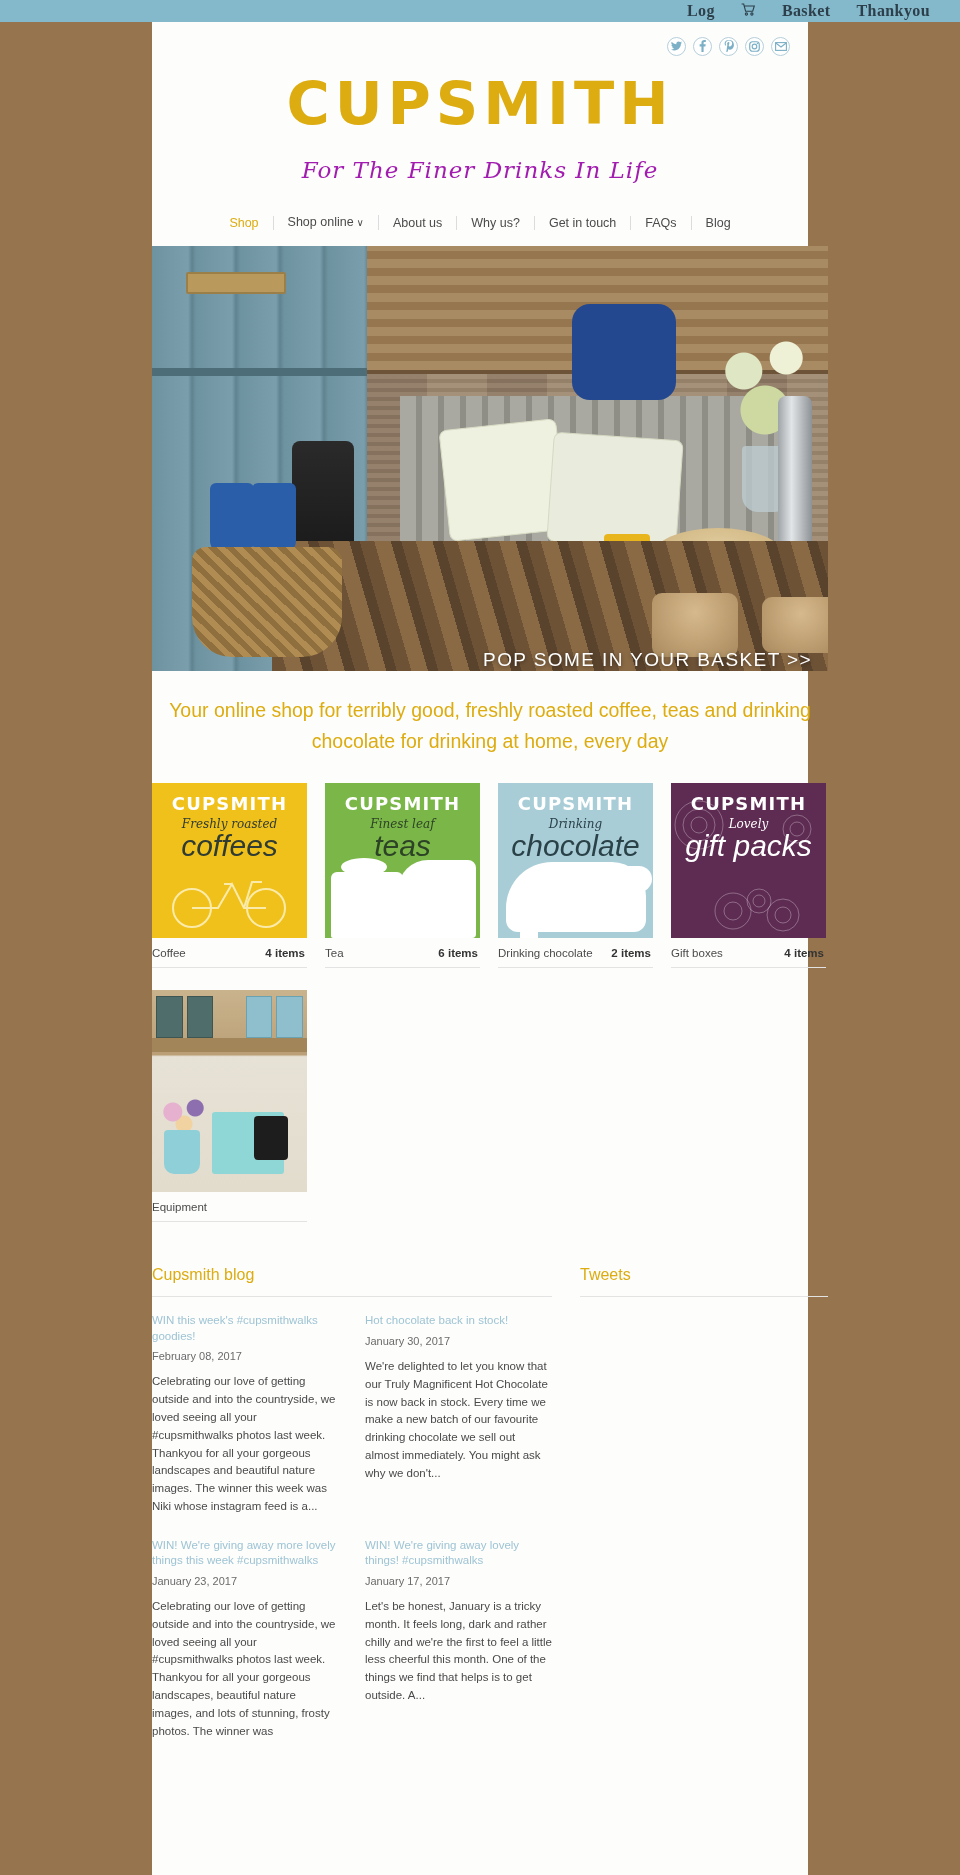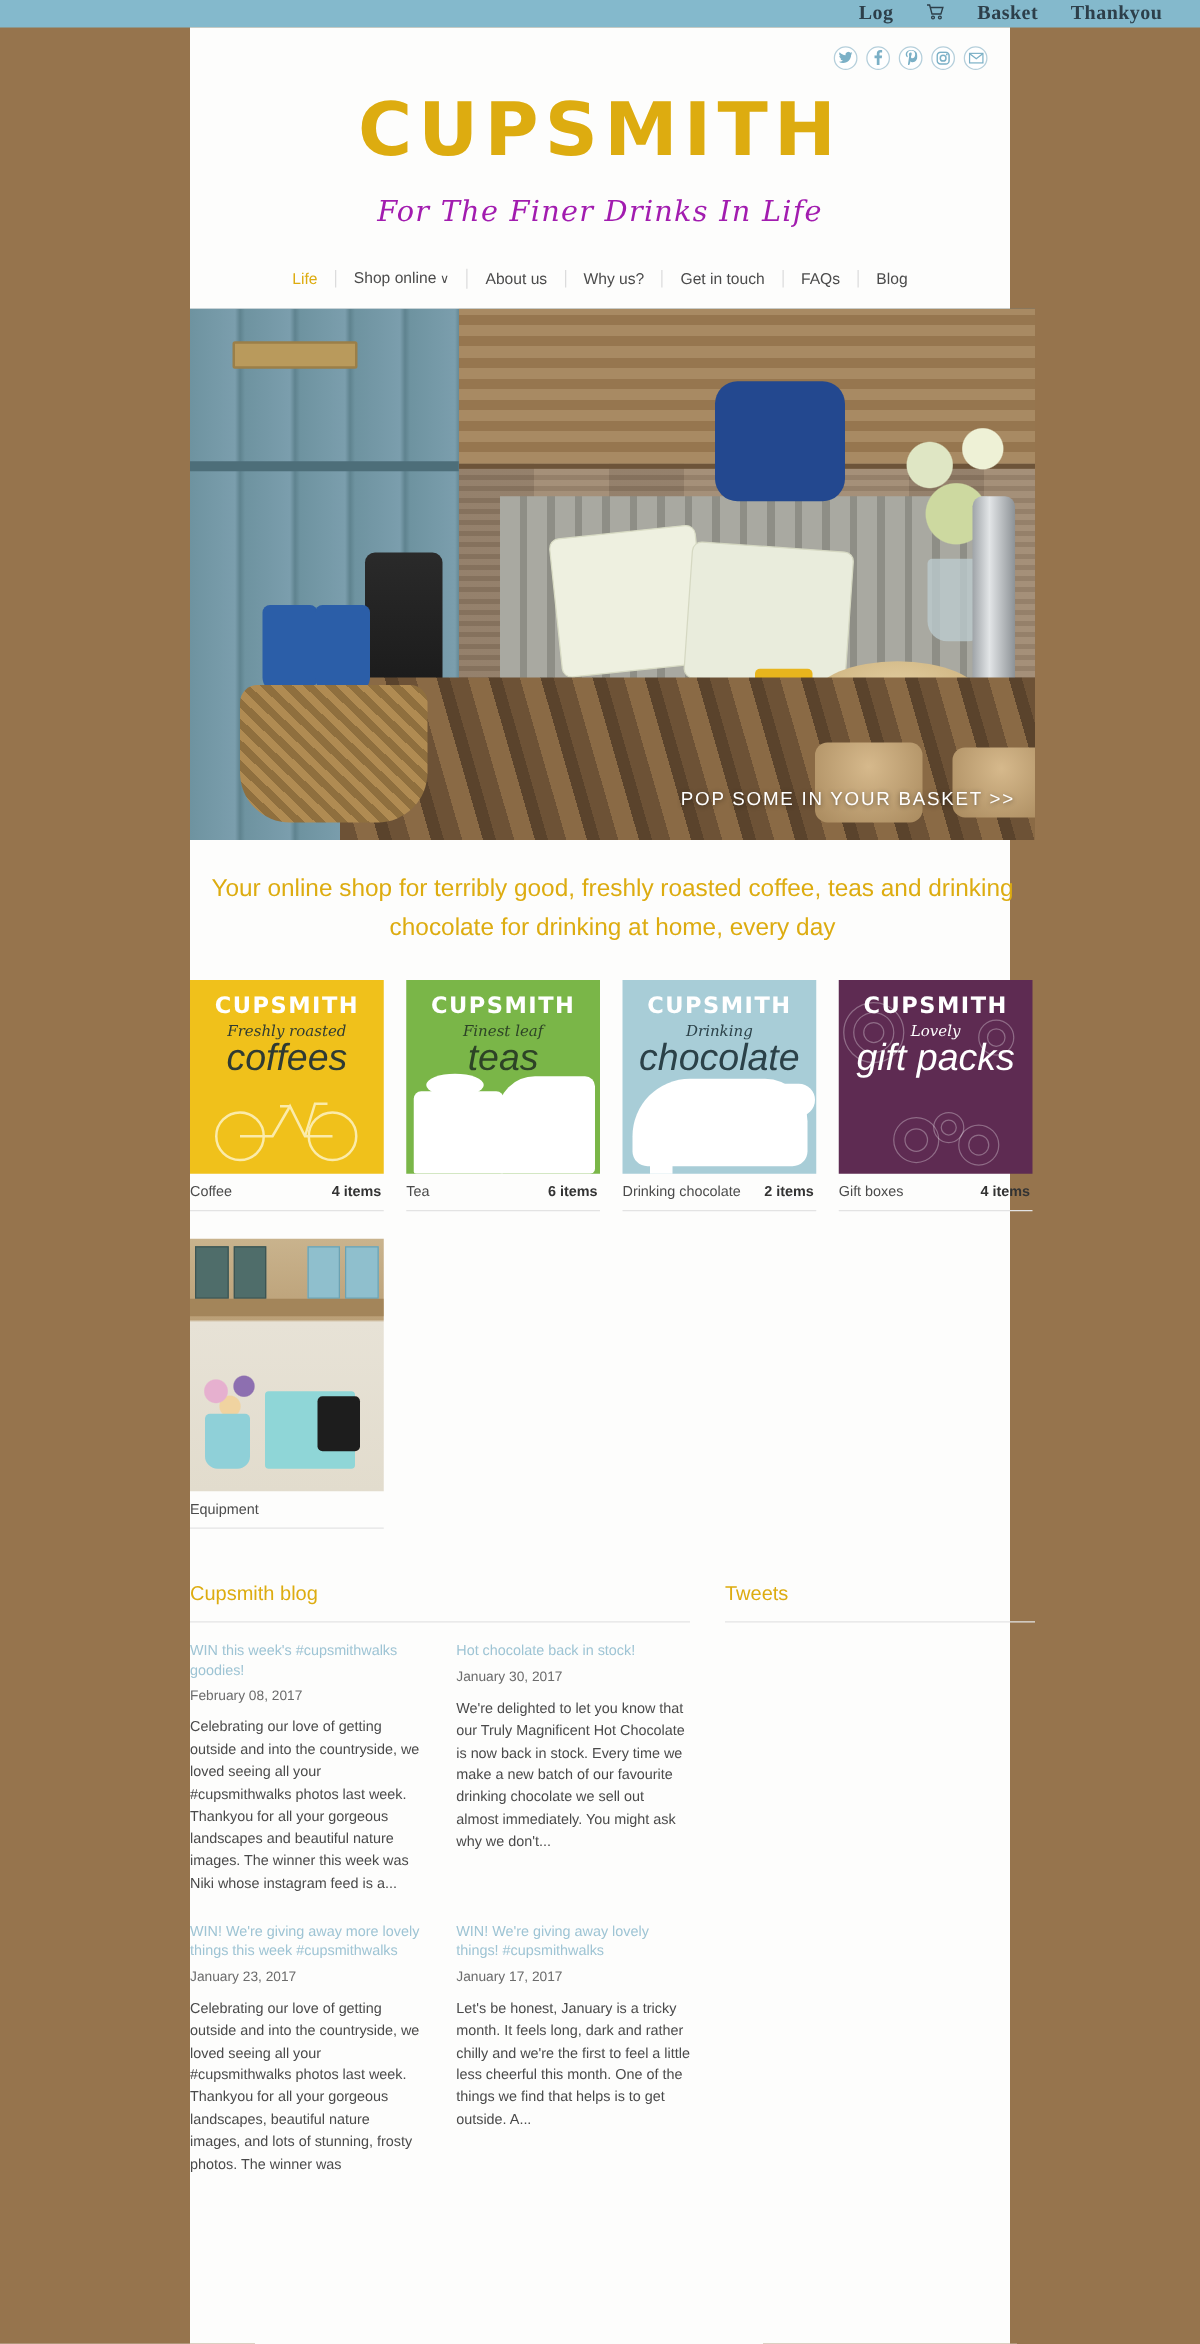--- a/index.html
+++ b/index.html
@@ -185,22 +185,22 @@
     font-family: "DejaVu Serif", serif;
     font-style: italic;
     font-size: 38px;
     line-height: 1.12;
     color: #ffffff;
     text-shadow: 0 1px 4px rgba(0,0,0,.35);
     font-weight: normal;
   }
   .hero .cta {
     position: absolute;
-    right: 16px; bottom: 24px;
-    font-size: 15px;
+    right: 16px; bottom: 0;
+    font-size: 19px;
     color: #ffffff;
     letter-spacing: 1.4px;
     text-shadow: 0 1px 4px rgba(0,0,0,.45);
     cursor: pointer;
   }
 
   
   .strapline {
     width: 676px;
     margin: 24px auto 0;
@@ -392,21 +392,21 @@
         </svg>
     </span>
   </div>
 
   <div class="logo-wrap">
     <div class="logo">CUPSMITH</div>
     <div class="tagline">For The Finer Drinks In Life</div>
   </div>
 
   <nav>
-    <div class="nav-item active"><span>Life</span></div>
+    <div class="nav-item active"><span>Shop</span></div>
     <div class="nav-item"><span>Shop online</span><span class="caret">∨</span></div>
     <div class="nav-item"><span>About us</span></div>
     <div class="nav-item"><span>Why us?</span></div>
     <div class="nav-item"><span>Get in touch</span></div>
     <div class="nav-item"><span>FAQs</span></div>
     <div class="nav-item"><span>Blog</span></div>
   </nav>
 
   <div class="hero">
     <div class="bg">

